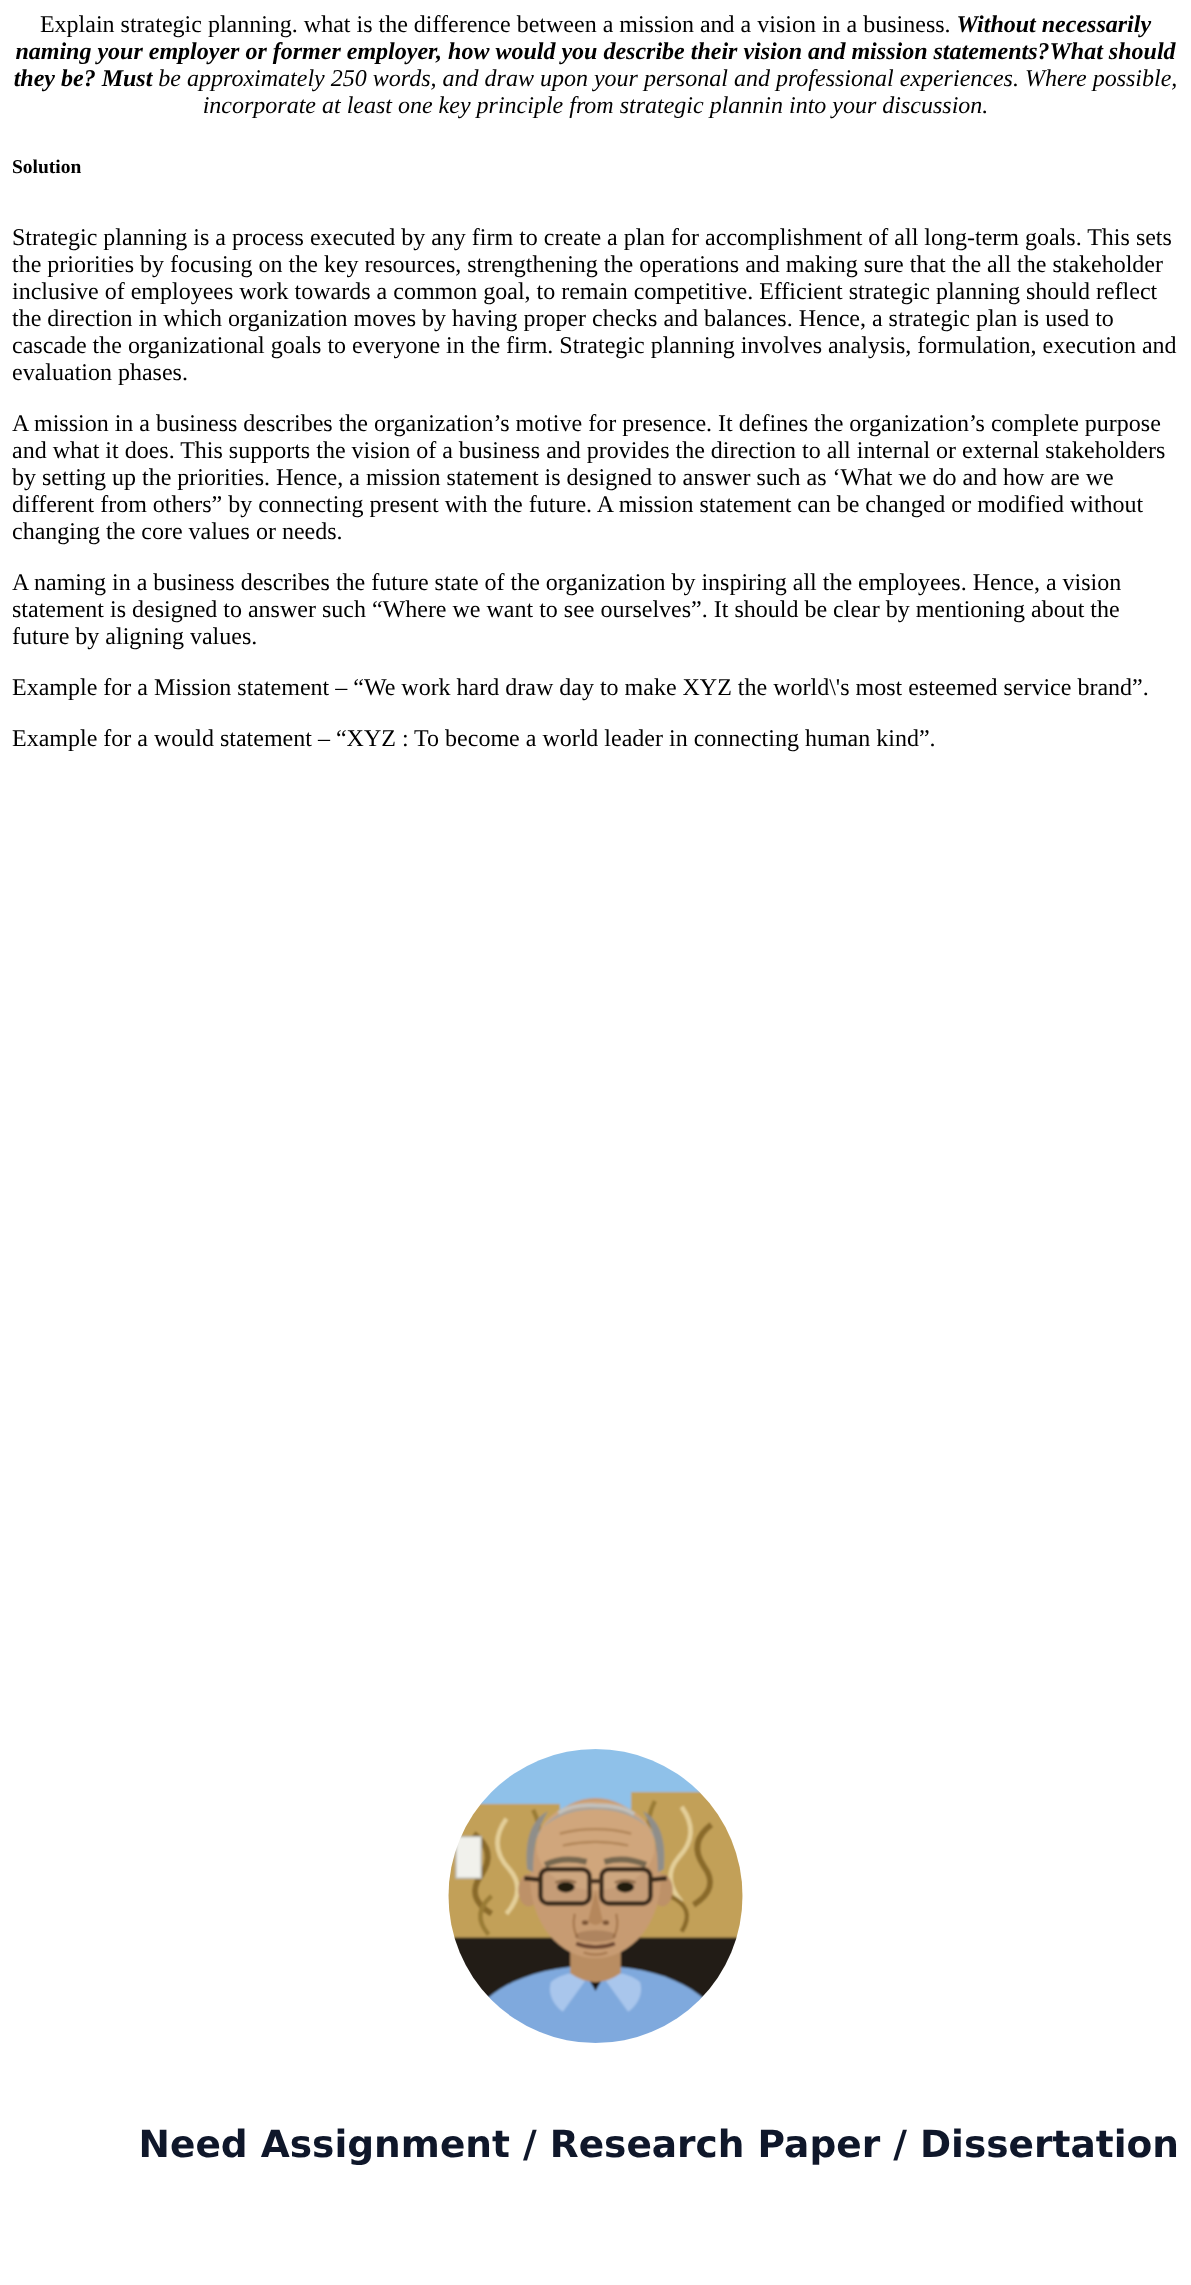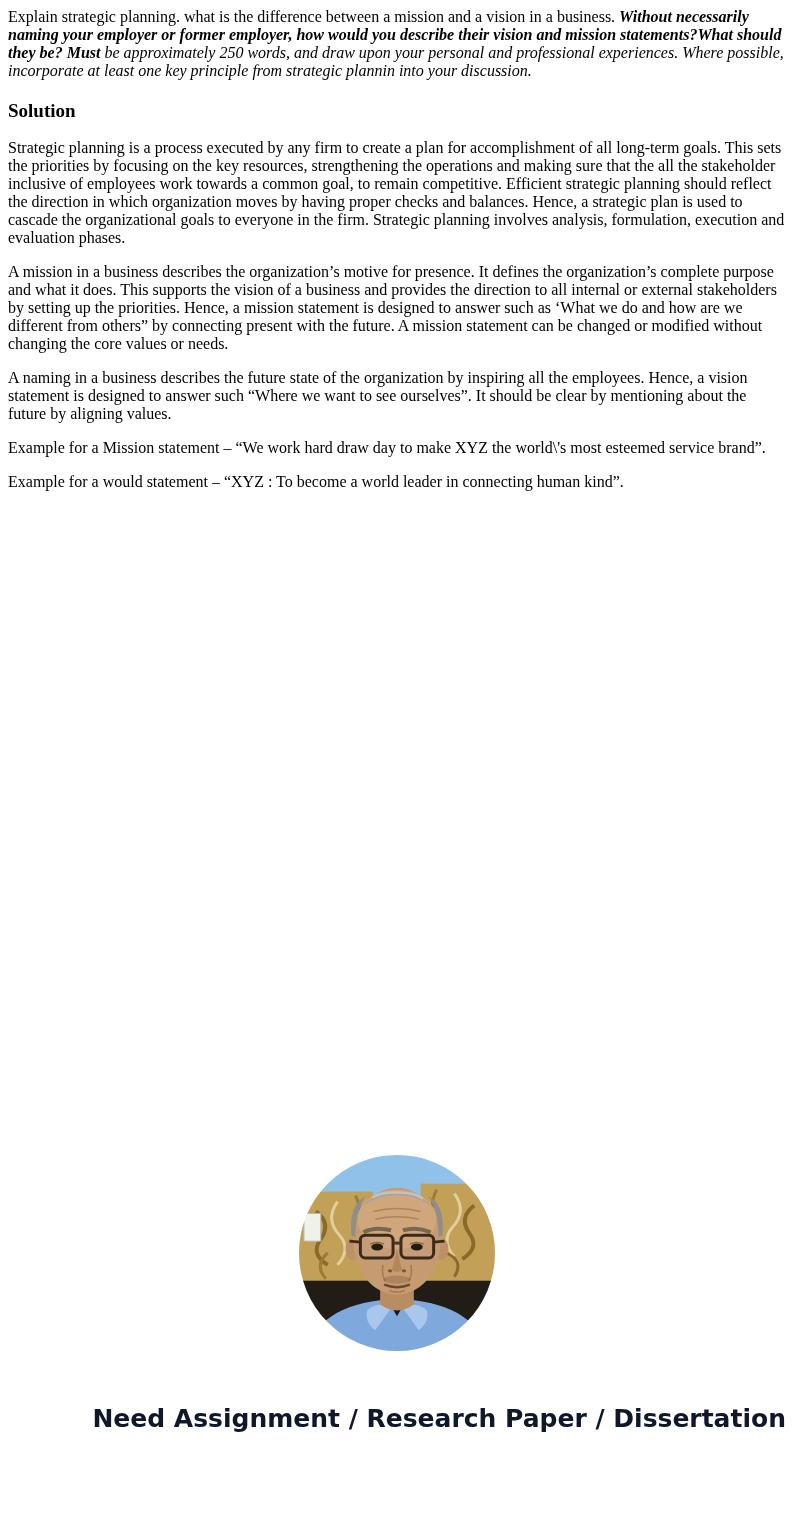--- a/index.html
+++ b/index.html
@@ -6,28 +6,28 @@
   .page {
     width: 794px;
     min-height: 1523px;
     box-sizing: border-box;
     padding: 8px 8px 28px 8px;
     font-family: "Liberation Serif", "DejaVu Serif", serif;
     font-size: 16px;
     line-height: 18px;
     color: #000000;
   }
-  p.question { margin: 0 0 16px 0; }
+  p.question { margin: 0 0 16px 0; text-align: center; }
   .run-bold-italic { font-weight: bold; font-style: italic; }
   .run-italic { font-style: italic; }
   h3.solution-heading {
-    font-size: 19px;
+    font-size: 13px;
     line-height: 22px;
     font-weight: bold;
-    margin: 20px 0 17px 0;
+    margin: 20px 0 28px 0;
   }
   p.body-para { margin: 16px 0; }
   .avatar-wrap {
     margin-top: 663px;
     height: 198px;
     text-align: center;
   }
   .avatar-wrap svg { vertical-align: top; }
   .footer {
     margin-top: 52px;

